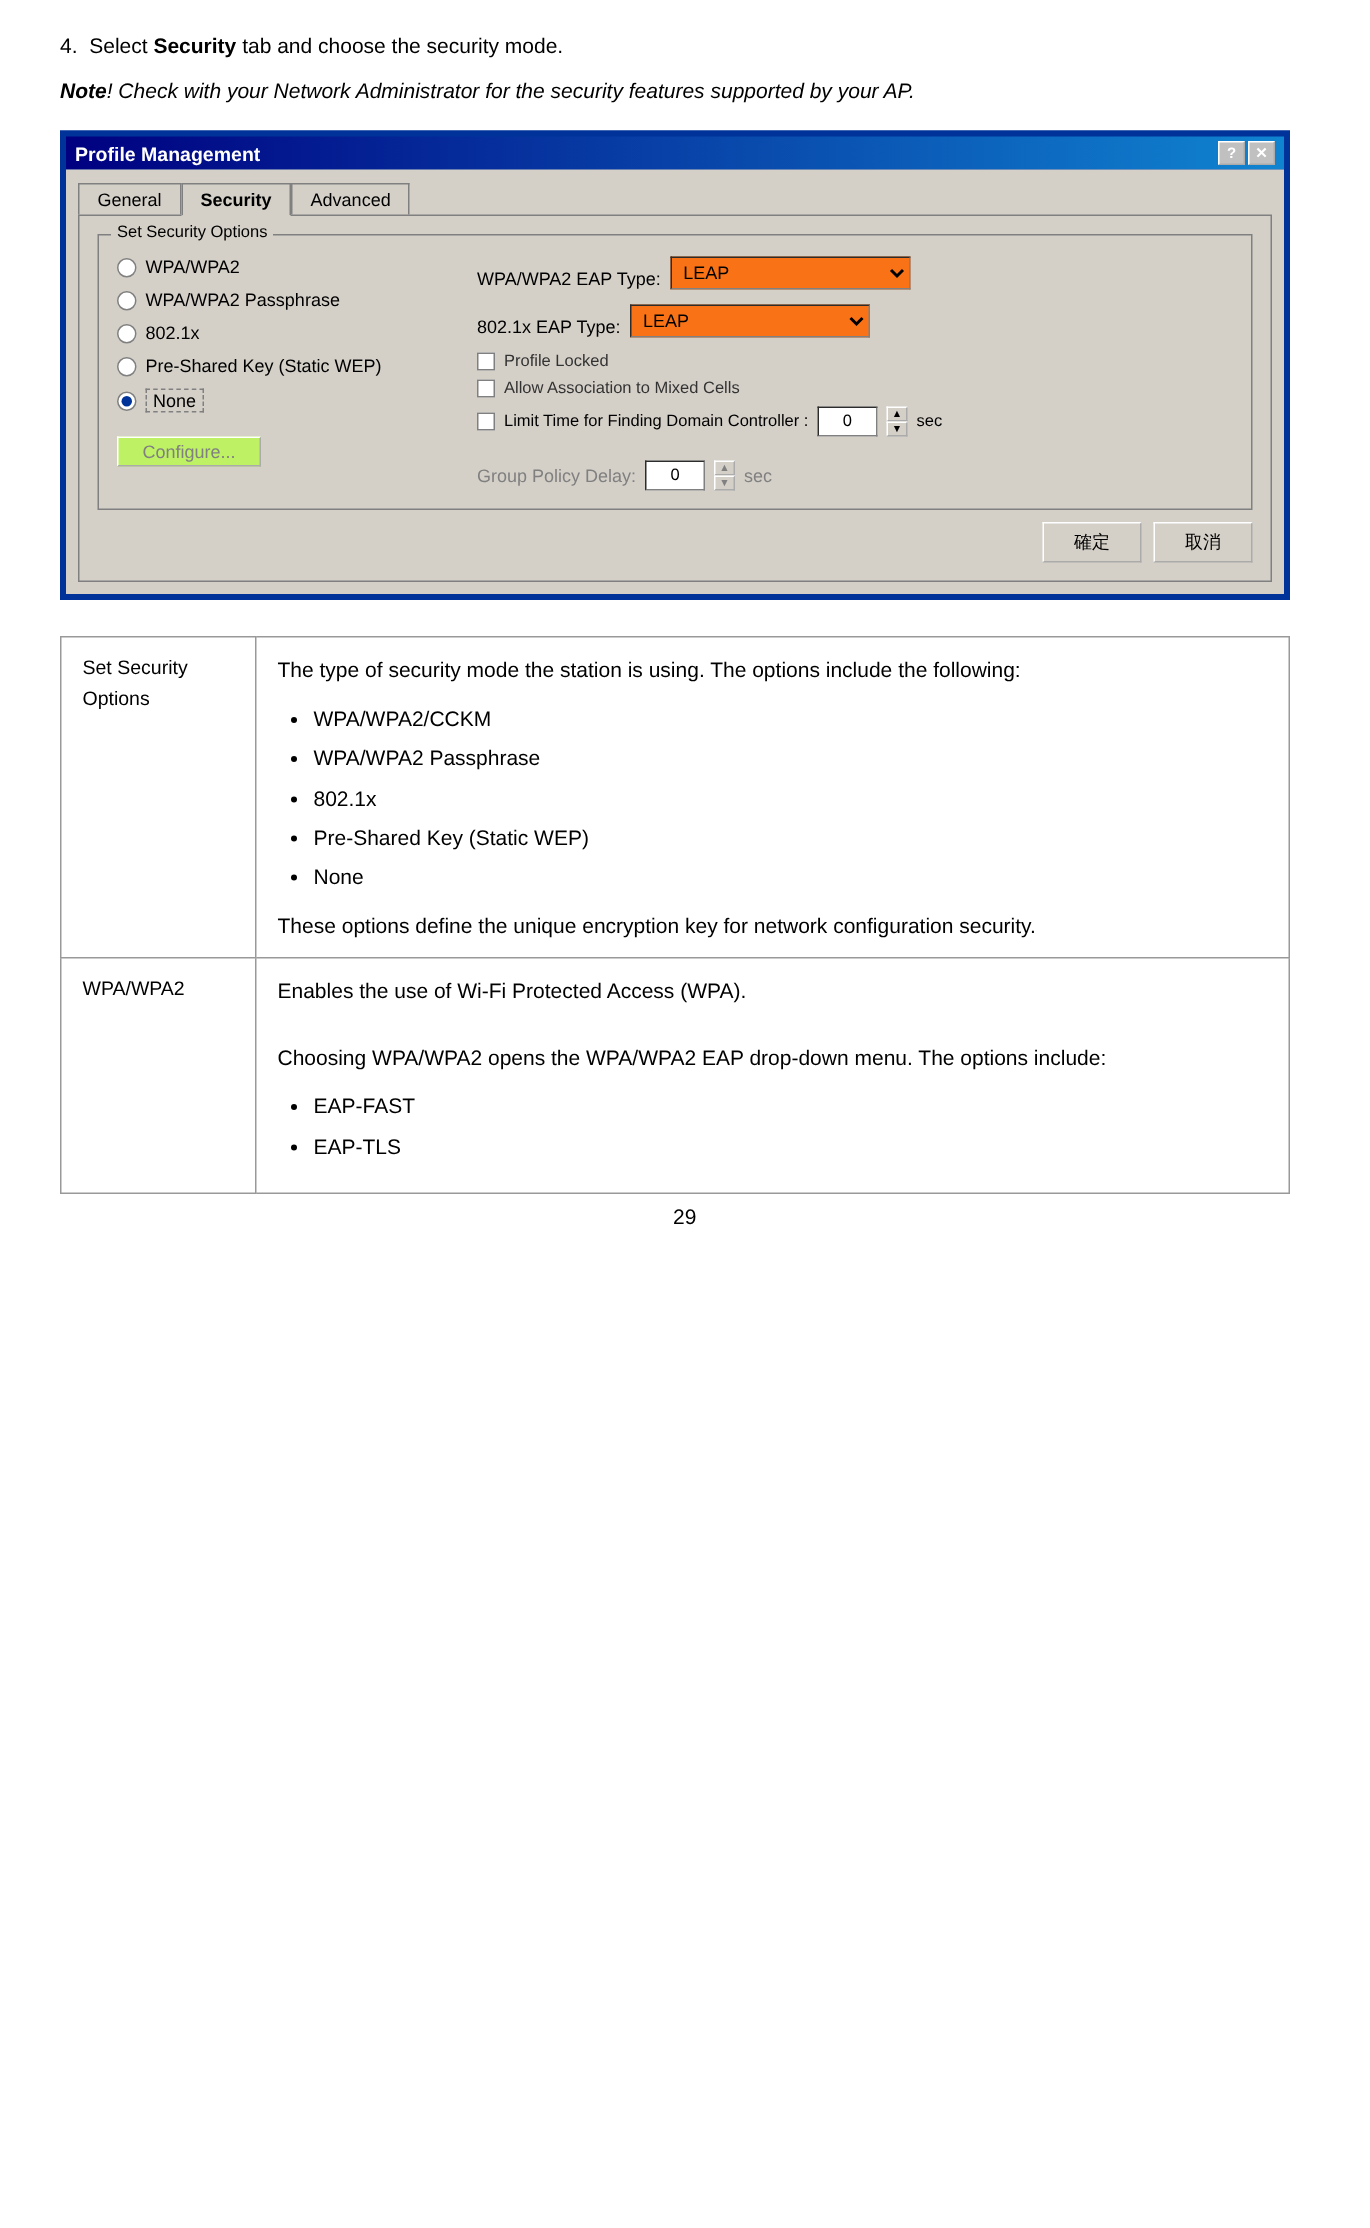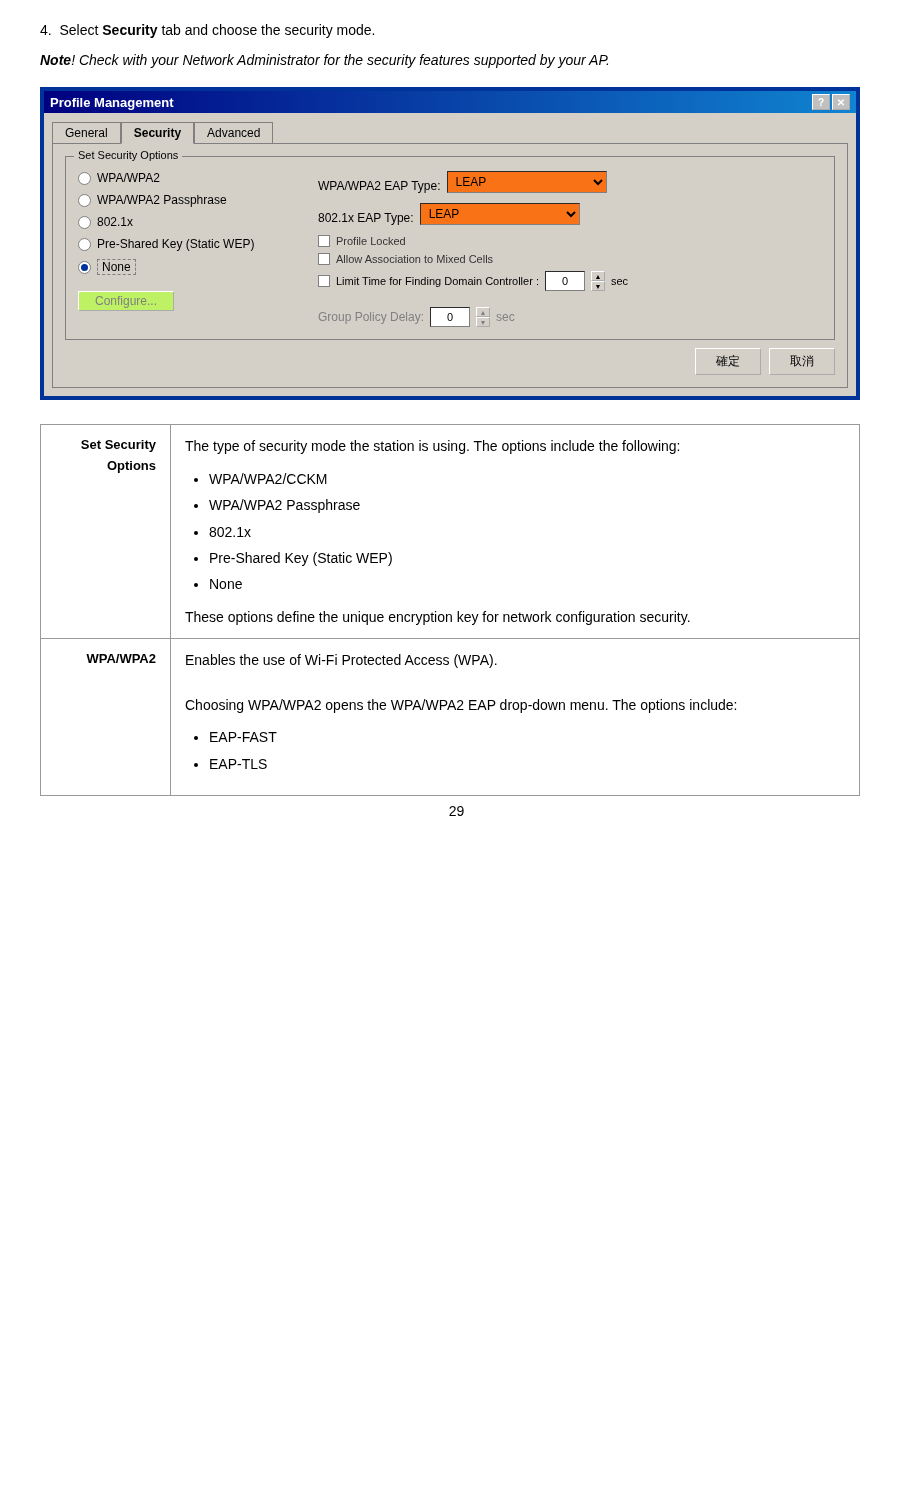--- a/index.html
+++ b/index.html
@@ -246,23 +246,22 @@
       font-size: 14px;
       max-width: 820px;
     }
     .info-table td {
       border: 1px solid #999;
       vertical-align: top;
       padding: 10px 14px;
       line-height: 1.6;
     }
     .info-table .label-cell {
-      font-weight: bold;
+      font-weight: normal;
       font-size: 13px;
-      text-align: right;
       width: 130px;
       white-space: nowrap;
       vertical-align: top;
       padding-top: 10px;
     }
     .info-table ul {
       margin: 10px 0 10px 24px;
     }
     .info-table li {
       margin-bottom: 4px;

